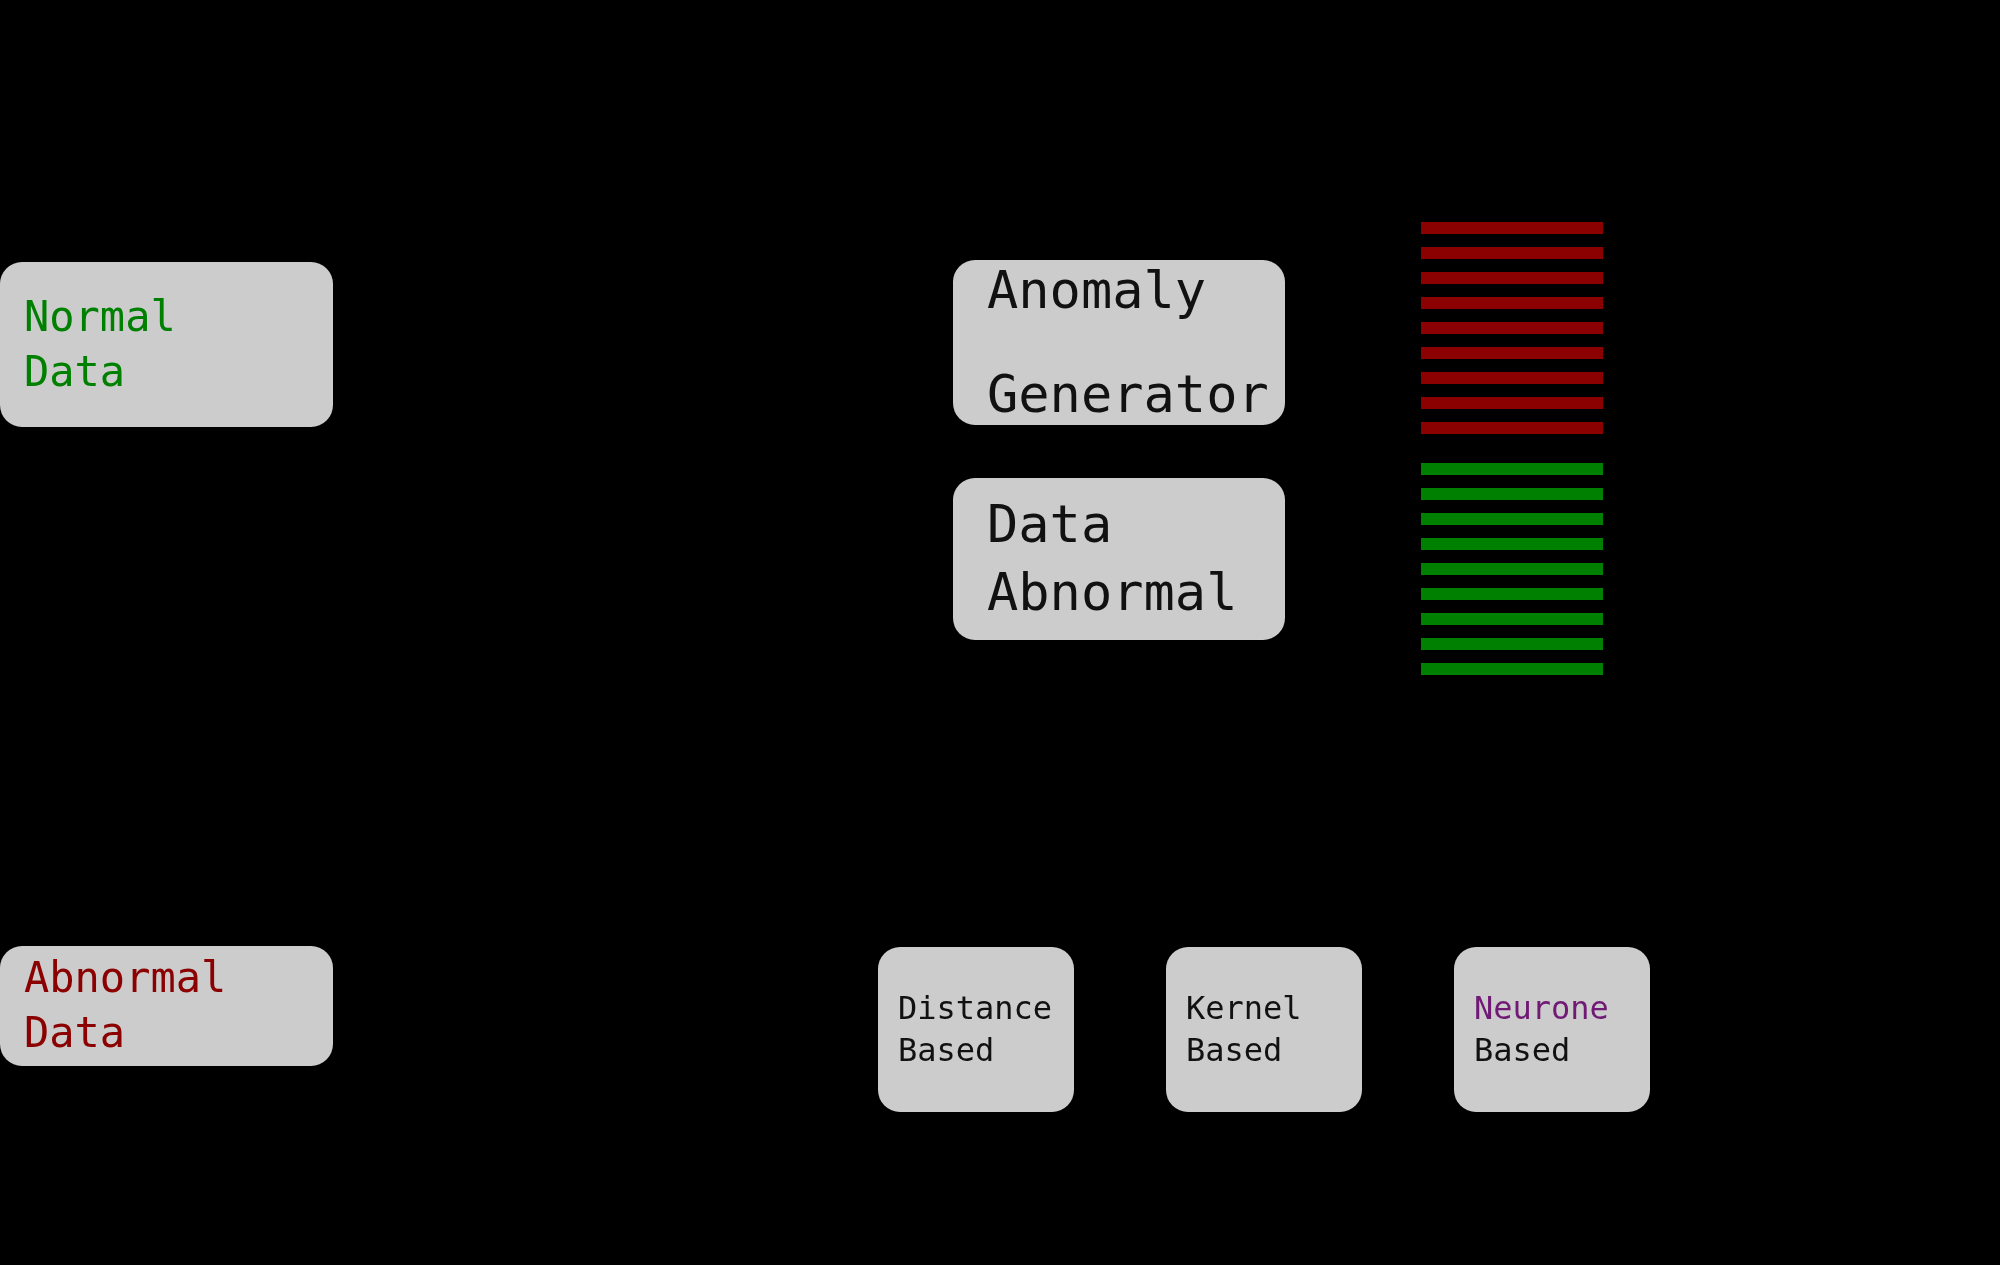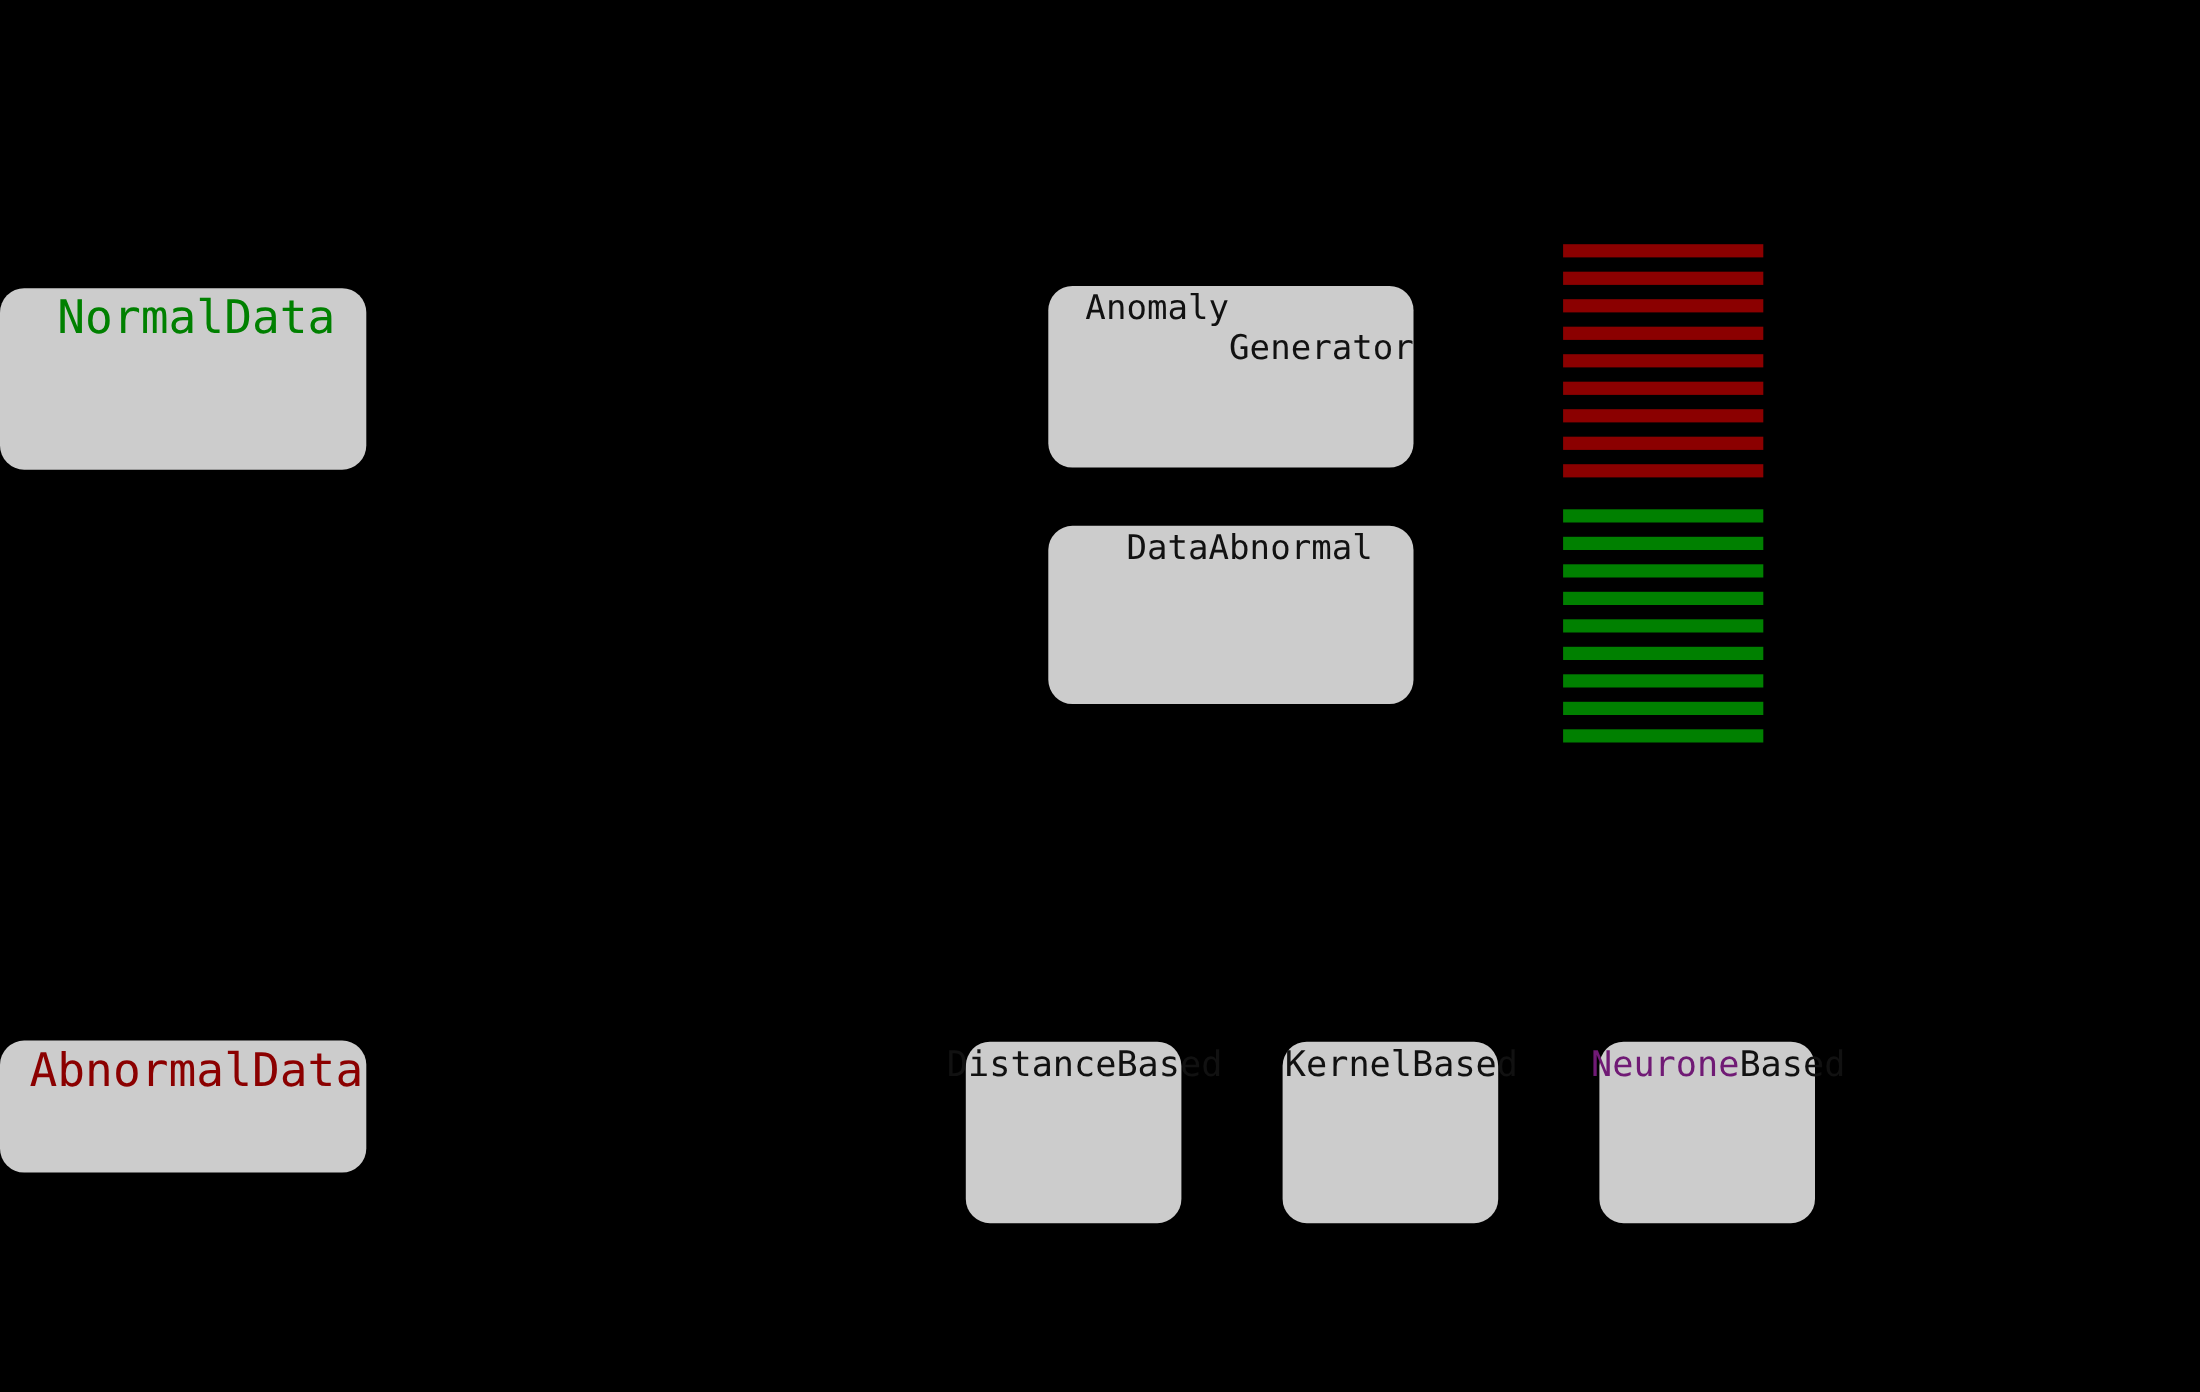--- a/index.html
+++ b/index.html
@@ -14,38 +14,38 @@
     background: #000000;
     overflow: hidden;
     font-family: "DejaVu Sans Mono", "Liberation Mono", monospace;
   }
   .node {
     position: absolute;
     background: #cccccc;
     border-radius: 22px;
     box-sizing: border-box;
     display: flex;
-    flex-direction: row;
+    flex-direction: column;
     justify-content: center;
   }
   .node .line {
     display: block;
     white-space: pre;
     line-height: 1.30;
     letter-spacing: 0px;
   }
   
   .node-big {
     padding-left: 24px;
     font-size: 42px;
   }
   
   .node-proc {
     padding-left: 34px;
-    font-size: 31px;
+    font-size: 52px;
     color: #111111;
   }
   
   .node-small {
     padding-left: 20px;
     font-size: 32px;
     color: #111111;
   }
 
   

